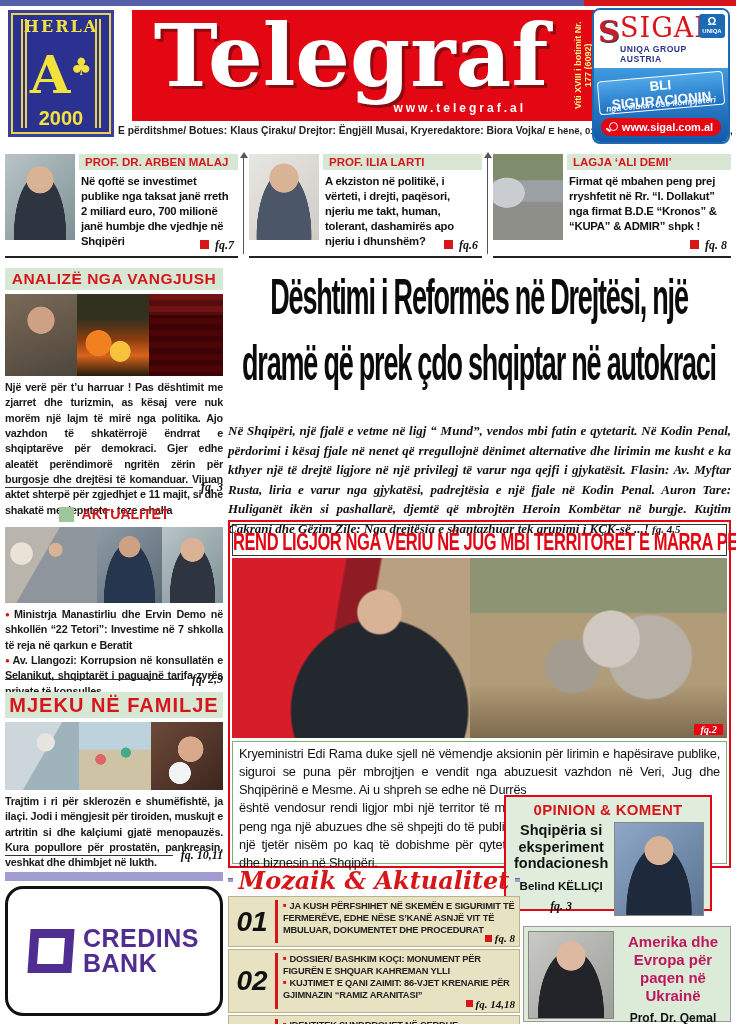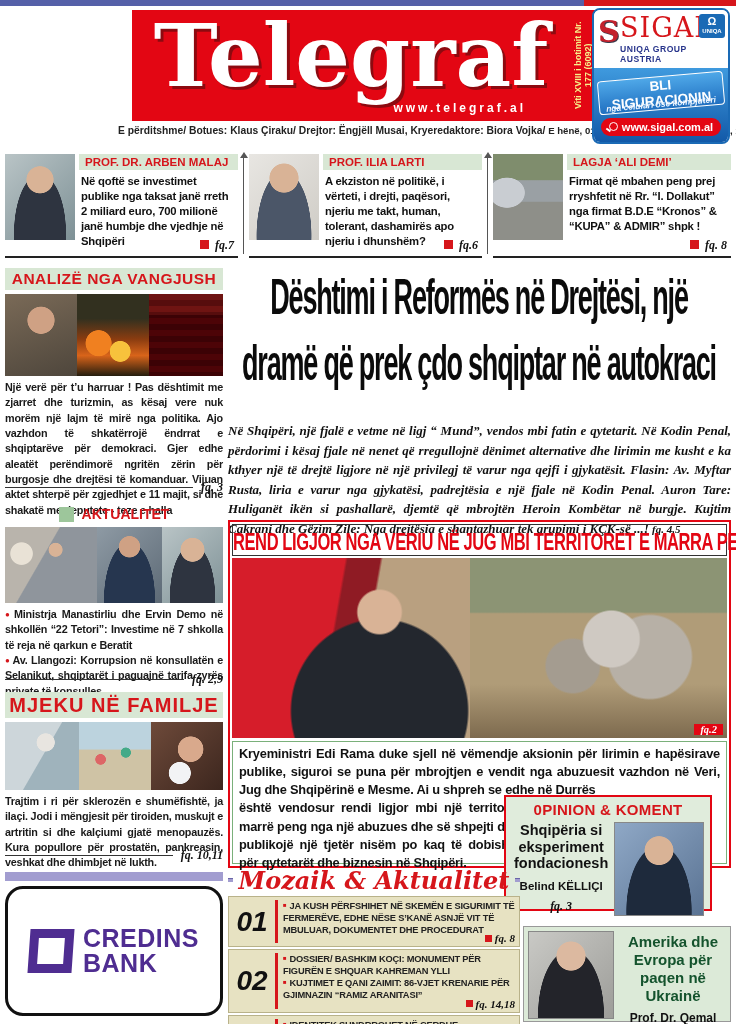--- a/index.html
+++ b/index.html
@@ -105,21 +105,21 @@
   .deck .fq{font-size:11px;}
 
   .redbox{left:228px;top:520px;width:503px;height:348px;border:2px solid #e30613;box-sizing:border-box;}
   .rend-head{position:absolute;left:2px;right:2px;top:2px;height:30px;border:1px solid #333;}
   .rend-head div{text-align:center;white-space:nowrap;color:#e30613;font-weight:bold;font-size:16.5px;
                  letter-spacing:-.4px;transform:scaleY(1.5);transform-origin:center top;margin-top:2px;}
   .rb-photos{position:absolute;left:2px;right:2px;top:36px;height:180px;display:flex;}
   .rb-photos .tag{position:absolute;right:4px;bottom:3px;background:#e30613;color:#fff;
                   font-family:"Liberation Serif",serif;font-style:italic;font-weight:bold;font-size:10.5px;padding:0 6px;}
   .sec-text{position:absolute;left:2px;right:2px;top:219px;bottom:2px;border:1px solid #7ab07a;
-            padding:3px 6px;box-sizing:border-box;font-weight:bold;font-size:12.8px;line-height:1.42;
+            padding:3px 6px;box-sizing:border-box;font-weight:normal;font-size:12.8px;line-height:1.42;
             letter-spacing:-.2px;text-align:justify;}
   .sec-text .p2{width:288px;margin-top:0;}
   .sec-text p{margin:0;}
 
   .opinion{left:504px;top:795px;width:208px;height:116px;background:#e0ecdc;border:2px solid #e30613;box-sizing:border-box;}
   .op-kick{text-align:center;color:#d6161b;font-weight:bold;font-size:15px;margin-top:4px;letter-spacing:.3px;}
   .op-body{display:flex;padding:4px 6px 0 8px;gap:6px;}
   .op-left{flex:1;text-align:center;}
   .op-title{font-weight:bold;font-size:14.5px;line-height:1.15;color:#111;}
   .op-author{font-weight:bold;font-size:11.5px;margin-top:8px;}
@@ -137,21 +137,21 @@
   .moz-line{font-weight:bold;font-size:9.3px;line-height:1.3;letter-spacing:-.2px;color:#222;}
   .moz-line:before{content:"■";color:#d6161b;font-size:6px;vertical-align:2px;margin-right:3px;}
   .moz-pg{position:absolute;right:4px;bottom:0px;}
   .moz-pg .fq{font-size:11px;}
   .moz-pg .redsq{width:7px;height:7px;margin-right:3px;}
 
   .ukraine{left:523px;top:926px;width:208px;height:96px;background:#dcead8;border:1px solid #999;
            box-sizing:border-box;display:flex;padding:4px;gap:6px;}
   .uk-photo{width:84px;height:86px;border:1px solid #888;}
   .uk-right{flex:1;text-align:center;}
-  .uk-title{font-weight:bold;font-size:15px;line-height:1.2;color:#14532d;margin-top:2px;}
+  .uk-title{font-weight:bold;font-size:15px;line-height:1.2;color:#be185d;margin-top:2px;}
   .uk-author{font-weight:bold;font-size:12px;margin-top:6px;}
 
   
   .ph{background:#9aa7ab;}
   .ph-portrait{background:
       radial-gradient(circle at 50% 30%,#d9b396 0 19%,rgba(0,0,0,0) 20%),
       radial-gradient(ellipse at 50% 92%,#2e3440 0 52%,rgba(0,0,0,0) 53%),
       linear-gradient(135deg,#b9c4c6,#7e9196);}
   .ph-larti{background:
       radial-gradient(circle at 50% 28%,#d9b396 0 20%,rgba(0,0,0,0) 21%),
@@ -208,20 +208,25 @@
       linear-gradient(135deg,#c9c9c5,#9d9d99);}
 </style>
 </head>
 <body>
 
 <div class="page">
 
   <div class="abs top-strip"></div>
   <div class="abs top-strip-red"></div>
 
+  <div class="abs herla">
+    <div class="herla-top">HERLA</div>
+    <div class="herla-a"><span>A</span><sup>♣</sup></div>
+    <div class="herla-year">2000</div>
+  </div>
 
   <div class="abs mast">
     <div class="mast-title">Telegraf</div>
     <div class="mast-url">www.telegraf.al</div>
     <div class="mast-vert">Viti XVIII i botimit Nr. 177 (6092)</div>
   </div>
   <div class="abs info-line">
     <span>E përditshme/ Botues: Klaus Çiraku/ Drejtor: Ëngjëll Musai, Kryeredaktore: Biora Vojka/</span>
     <span class="dp">E hënë, 01 shtator 2025 / Çmimi: 30 lekë, 1 euro</span>
   </div>

